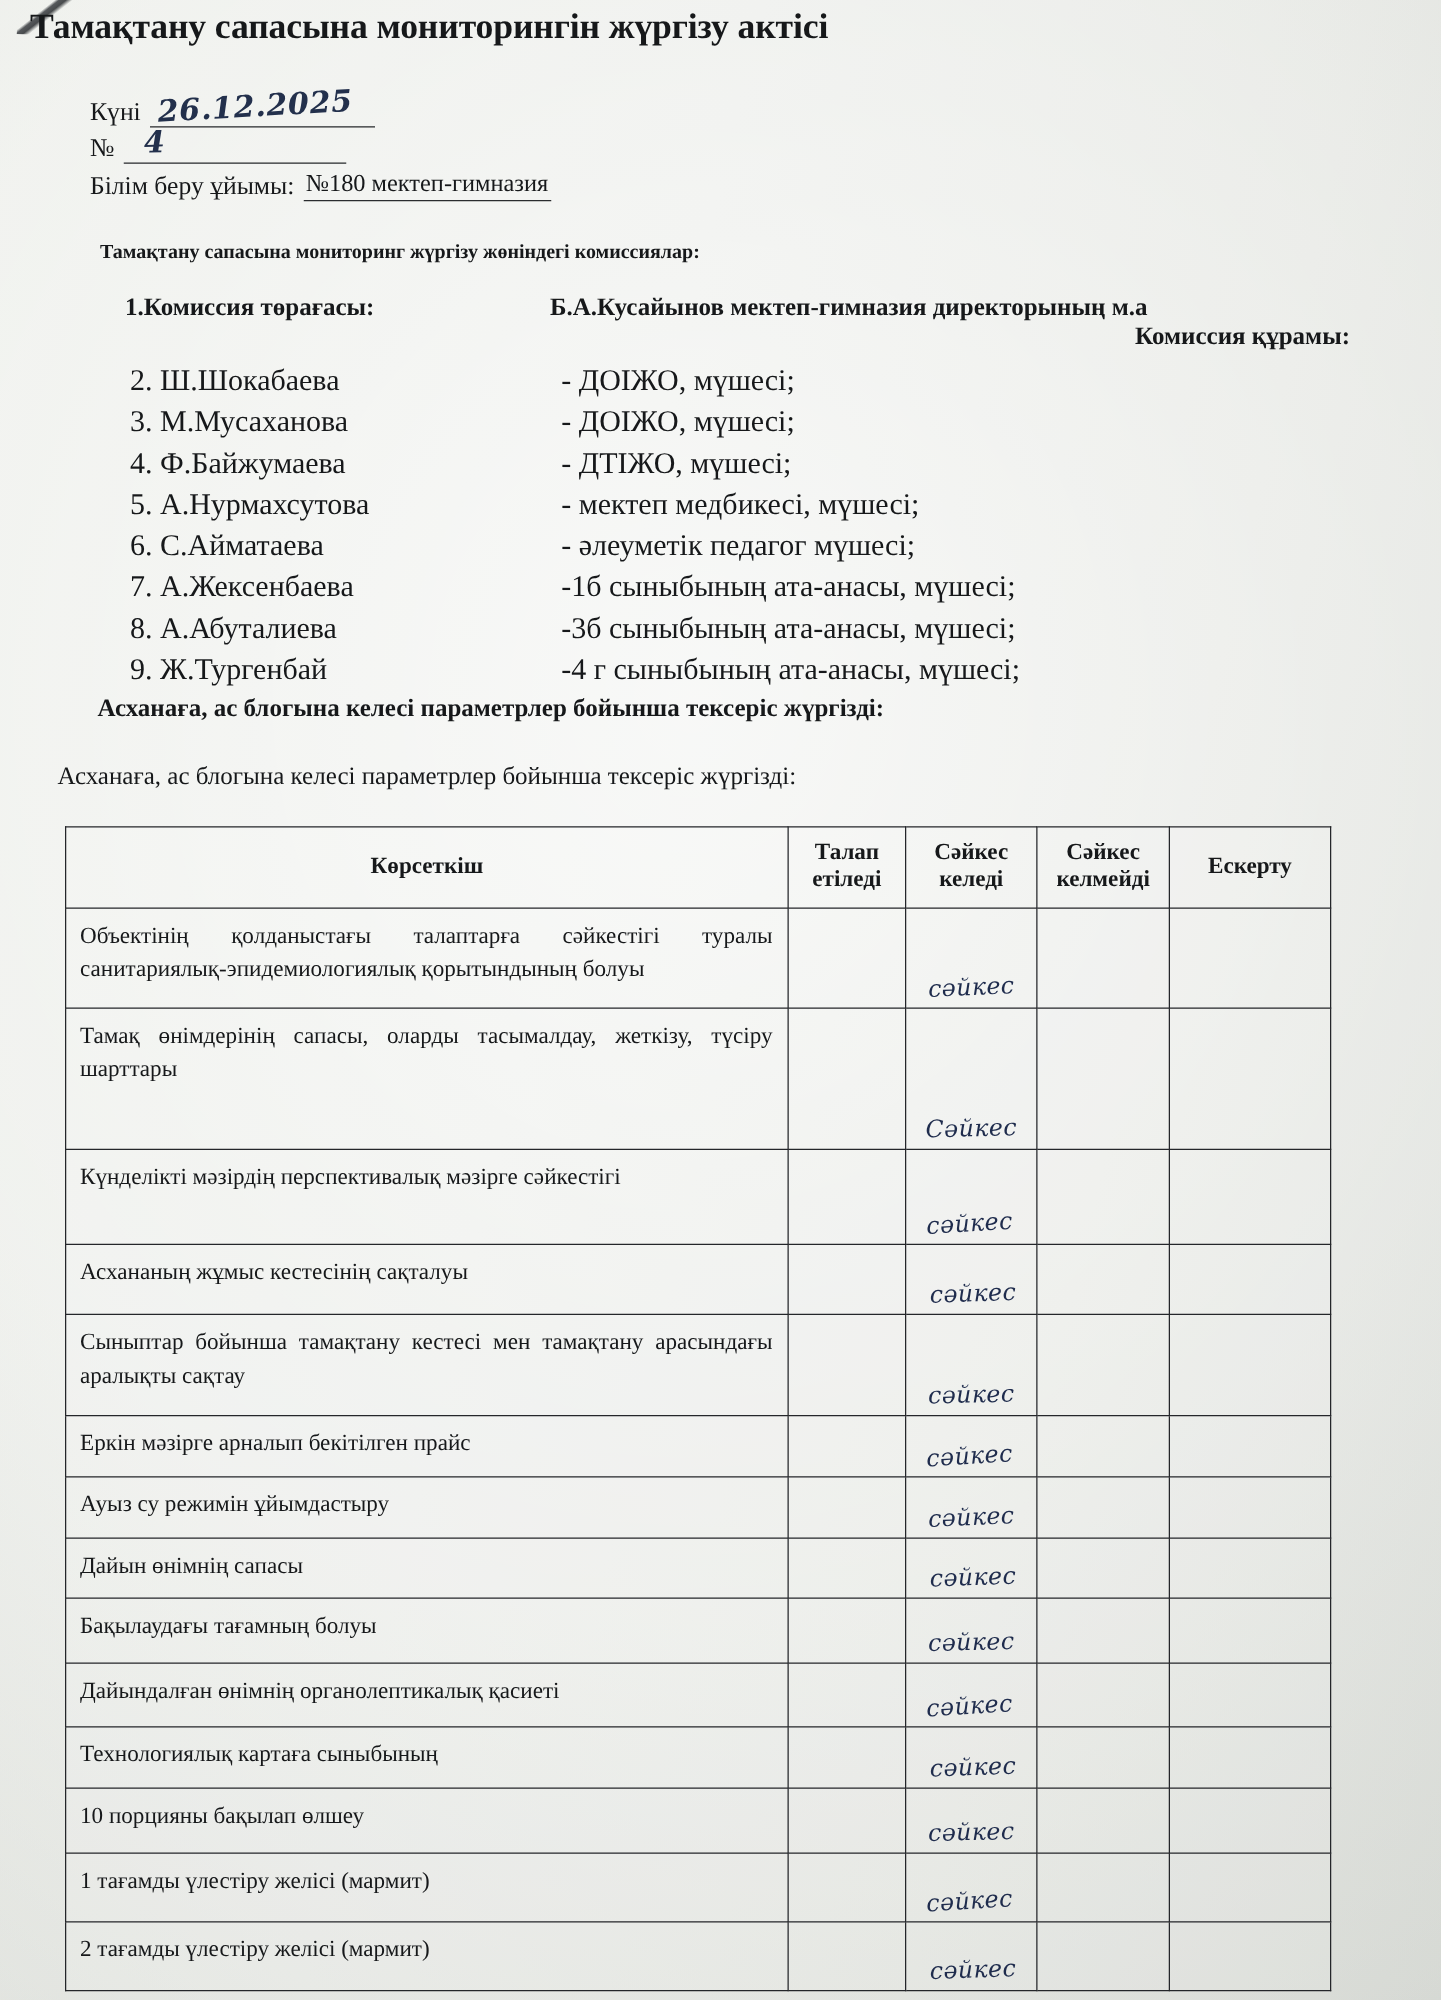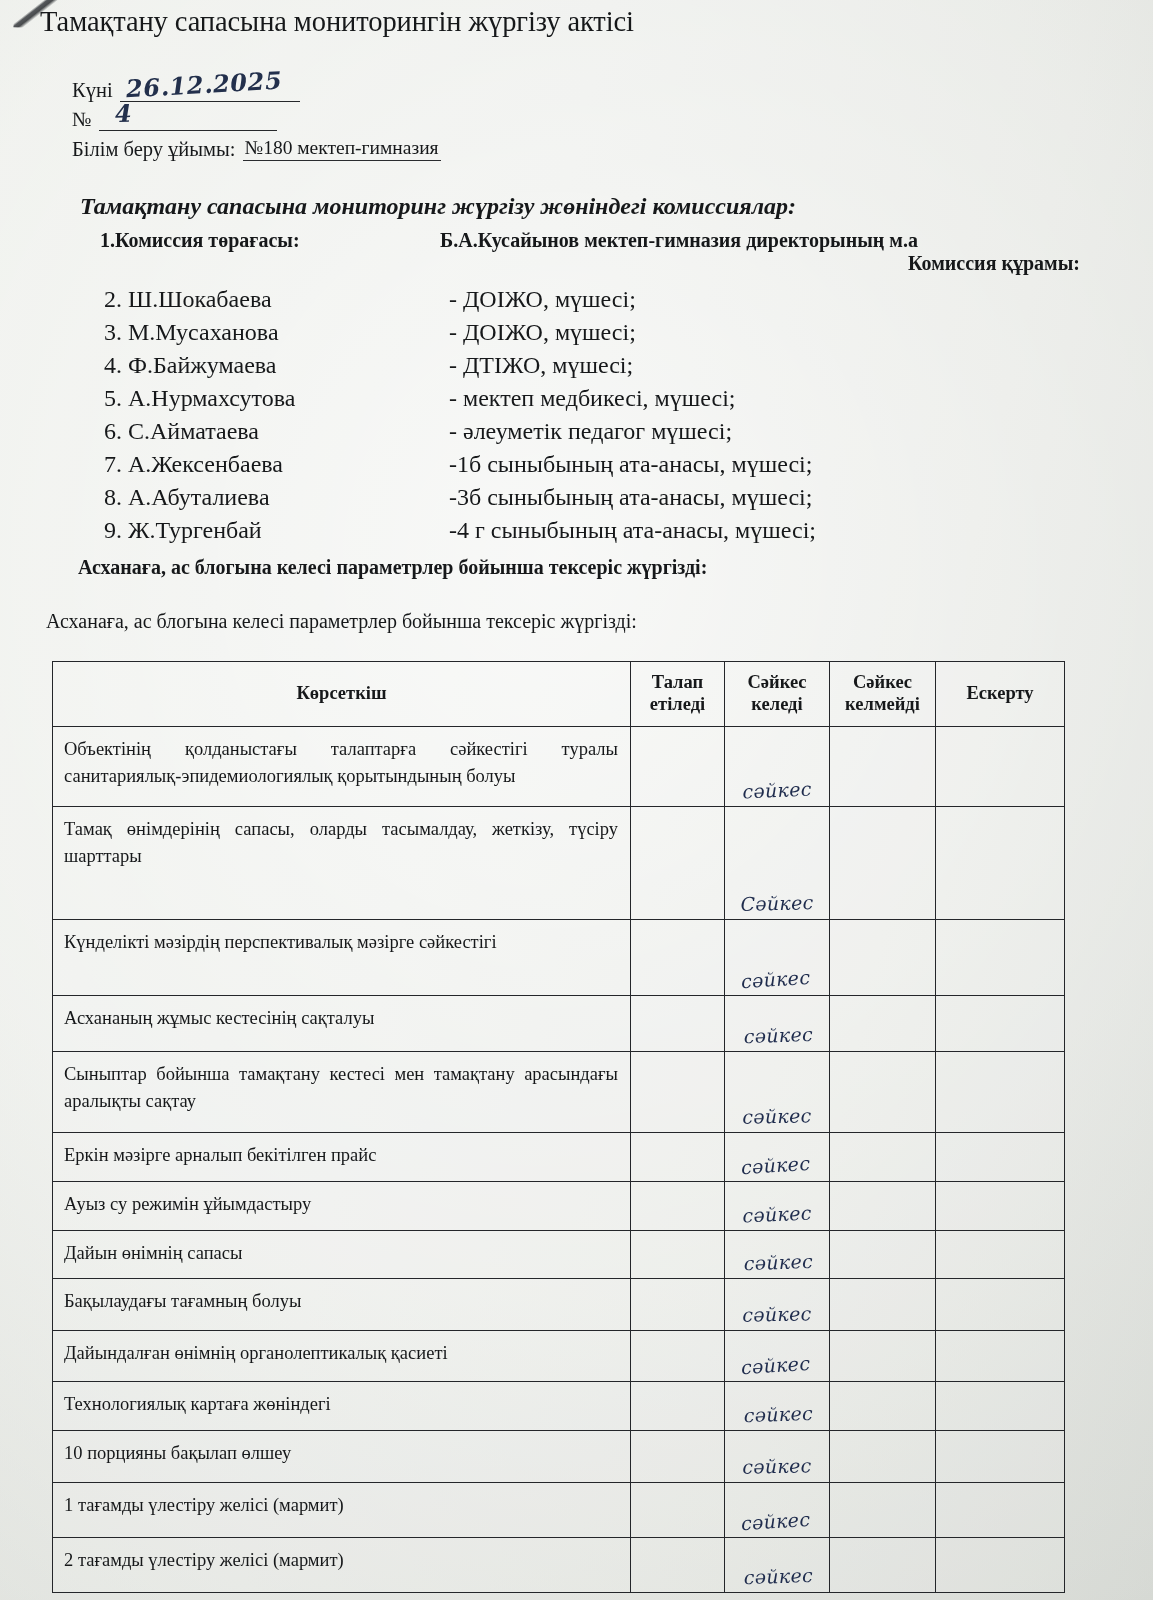--- a/index.html
+++ b/index.html
@@ -35,24 +35,24 @@
     transform: rotate(2deg);
     opacity: .85;
   }
   .content {
     position: absolute;
     inset: 0;
   }
 
   .doc-title {
     position: absolute;
-    left: 40px;
+    left: 24px;
     top: 6px;
     font-size: 28.5px;
-    font-weight: normal;
+    font-weight: bold;
     letter-spacing: -0.1px;
     white-space: nowrap;
   }
 
   
   .fields { position: absolute; left: 72px; top: 76px; }
   .field-row {
     display: flex;
     align-items: flex-end;
     font-size: 20.5px;
@@ -83,24 +83,23 @@
   .org-value {
     border-bottom: 1.5px solid #2a2c2f;
     padding: 0 2px 1px 2px;
     font-size: 19.5px;
     white-space: nowrap;
   }
 
   
   .commission { position: absolute; left: 80px; top: 193px; width: 1000px; }
   .comm-title {
-    font-size: 24px;
-    font-weight: bold;
-    margin-bottom: 9px;
-    font-style: italic;
+    font-size: 16px;
+    font-weight: bold;
+    margin-bottom: 24px;
   }
   .comm-chair {
     display: flex;
     font-size: 20px;
     font-weight: bold;
     margin-left: 20px;
   }
   .comm-chair .ch-label { width: 340px; flex: none; }
   .comm-subtitle {
     font-size: 20px;
@@ -427,21 +426,21 @@
               <span class="scrawl">сәйкес</span>
             </td>
           <td class="mark">
               <span class="scrawl"></span>
             </td>
           <td class="mark">
               <span class="scrawl"></span>
             </td>
         </tr>
         <tr style="height:49px;">
-          <td class="ind">Технологиялық картаға жөніндегі</td>
+          <td class="ind">Технологиялық картаға сыныбының</td>
           <td class="mark">
               <span class="scrawl"></span>
             </td>
           <td class="mark v4">
               <span class="scrawl">сәйкес</span>
             </td>
           <td class="mark">
               <span class="scrawl"></span>
             </td>
           <td class="mark">

